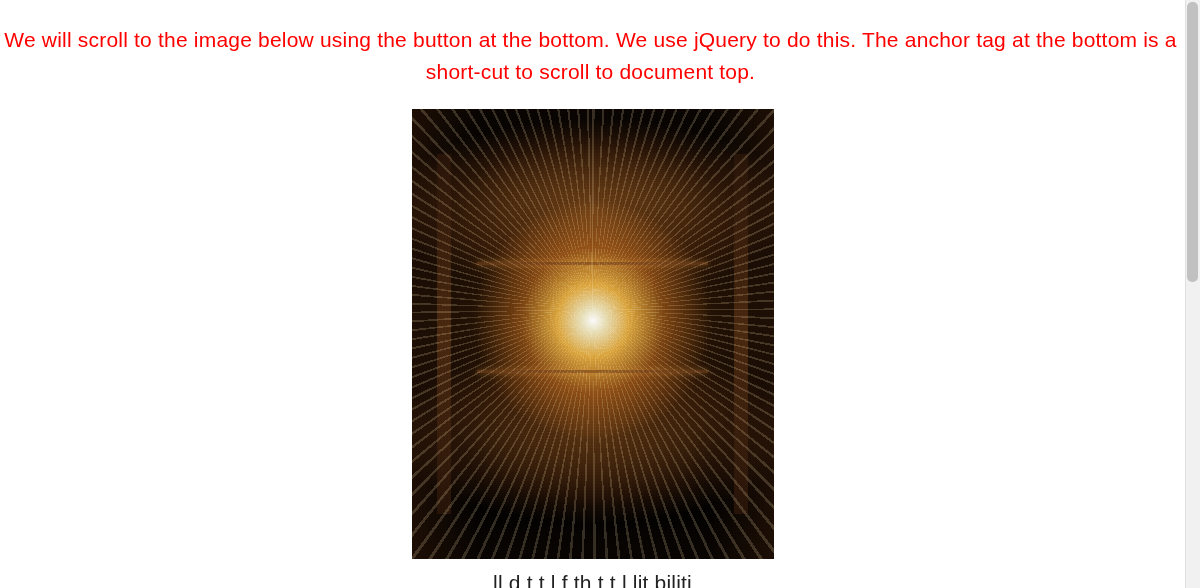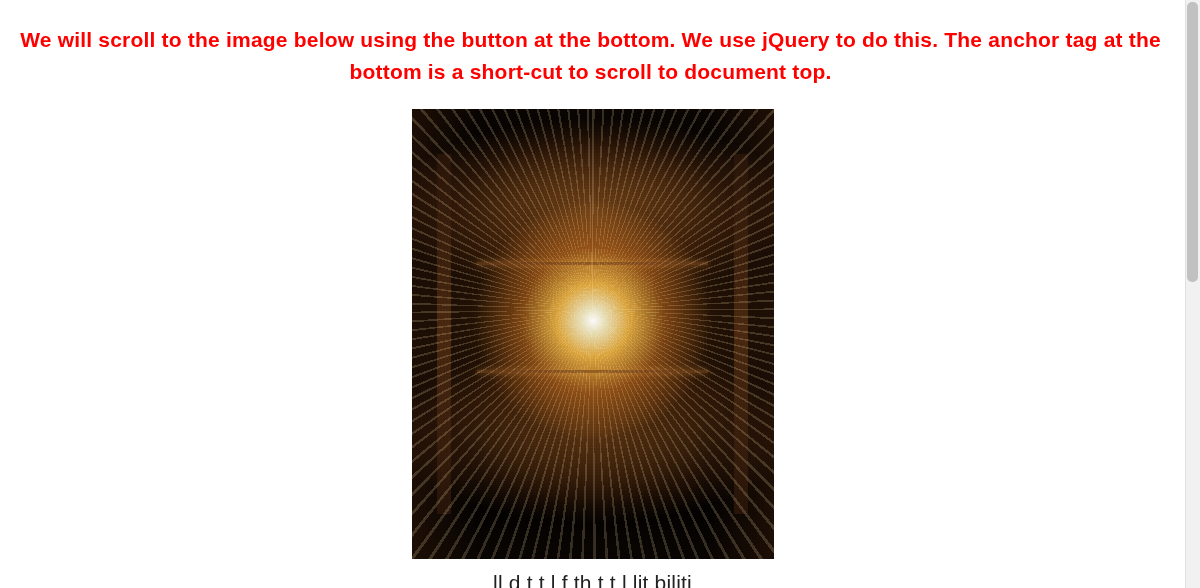--- a/index.html
+++ b/index.html
@@ -33,21 +33,21 @@
       background: #c1c1c1;
       border-radius: 5px;
     }
     .content {
       width: calc(100% - 15px);
       text-align: center;
       padding-top: 24px;
     }
     .intro-text {
       color: #ff0000;
-      font-weight: bold;
+      font-weight: normal;
       font-size: 21px;
       line-height: 1.5;
       padding: 0 8px 0 4px;
       letter-spacing: 0.2px;
     }
     .image-wrapper {
       margin-top: 22px;
       display: flex;
       justify-content: center;
     }

